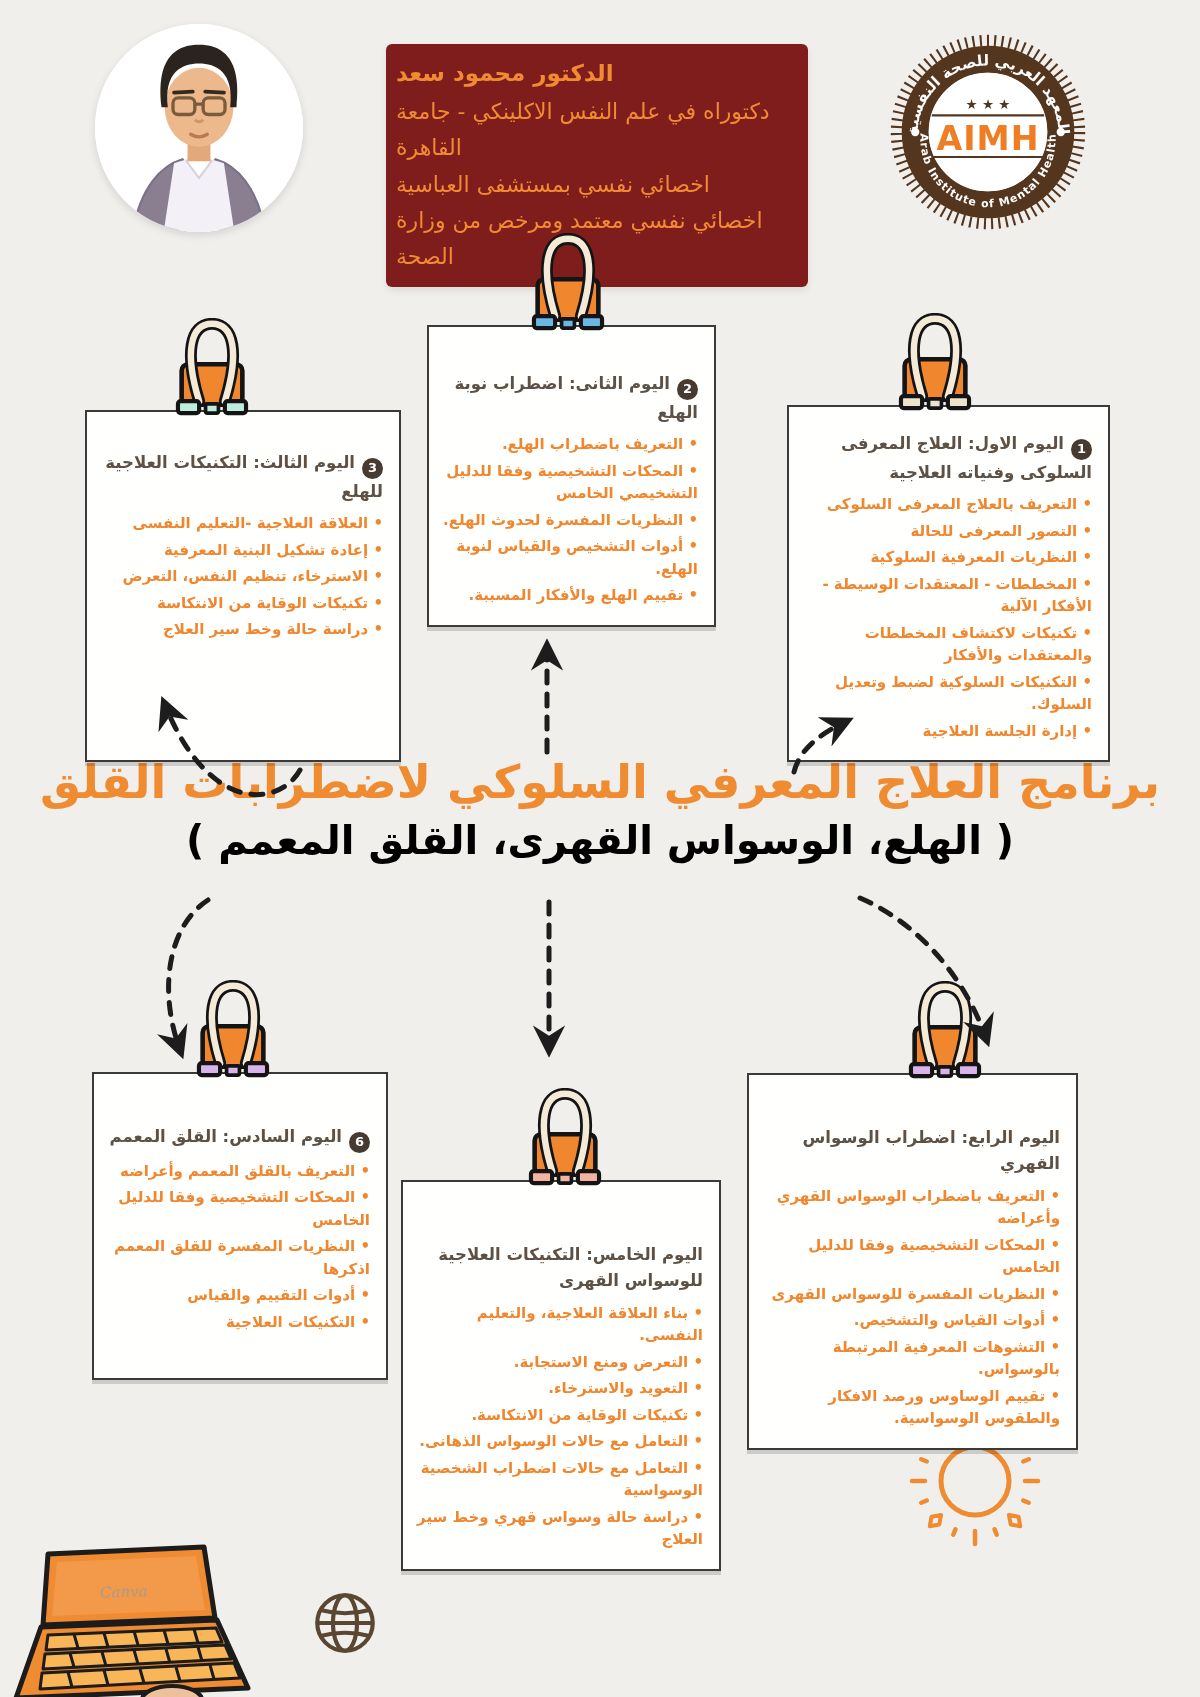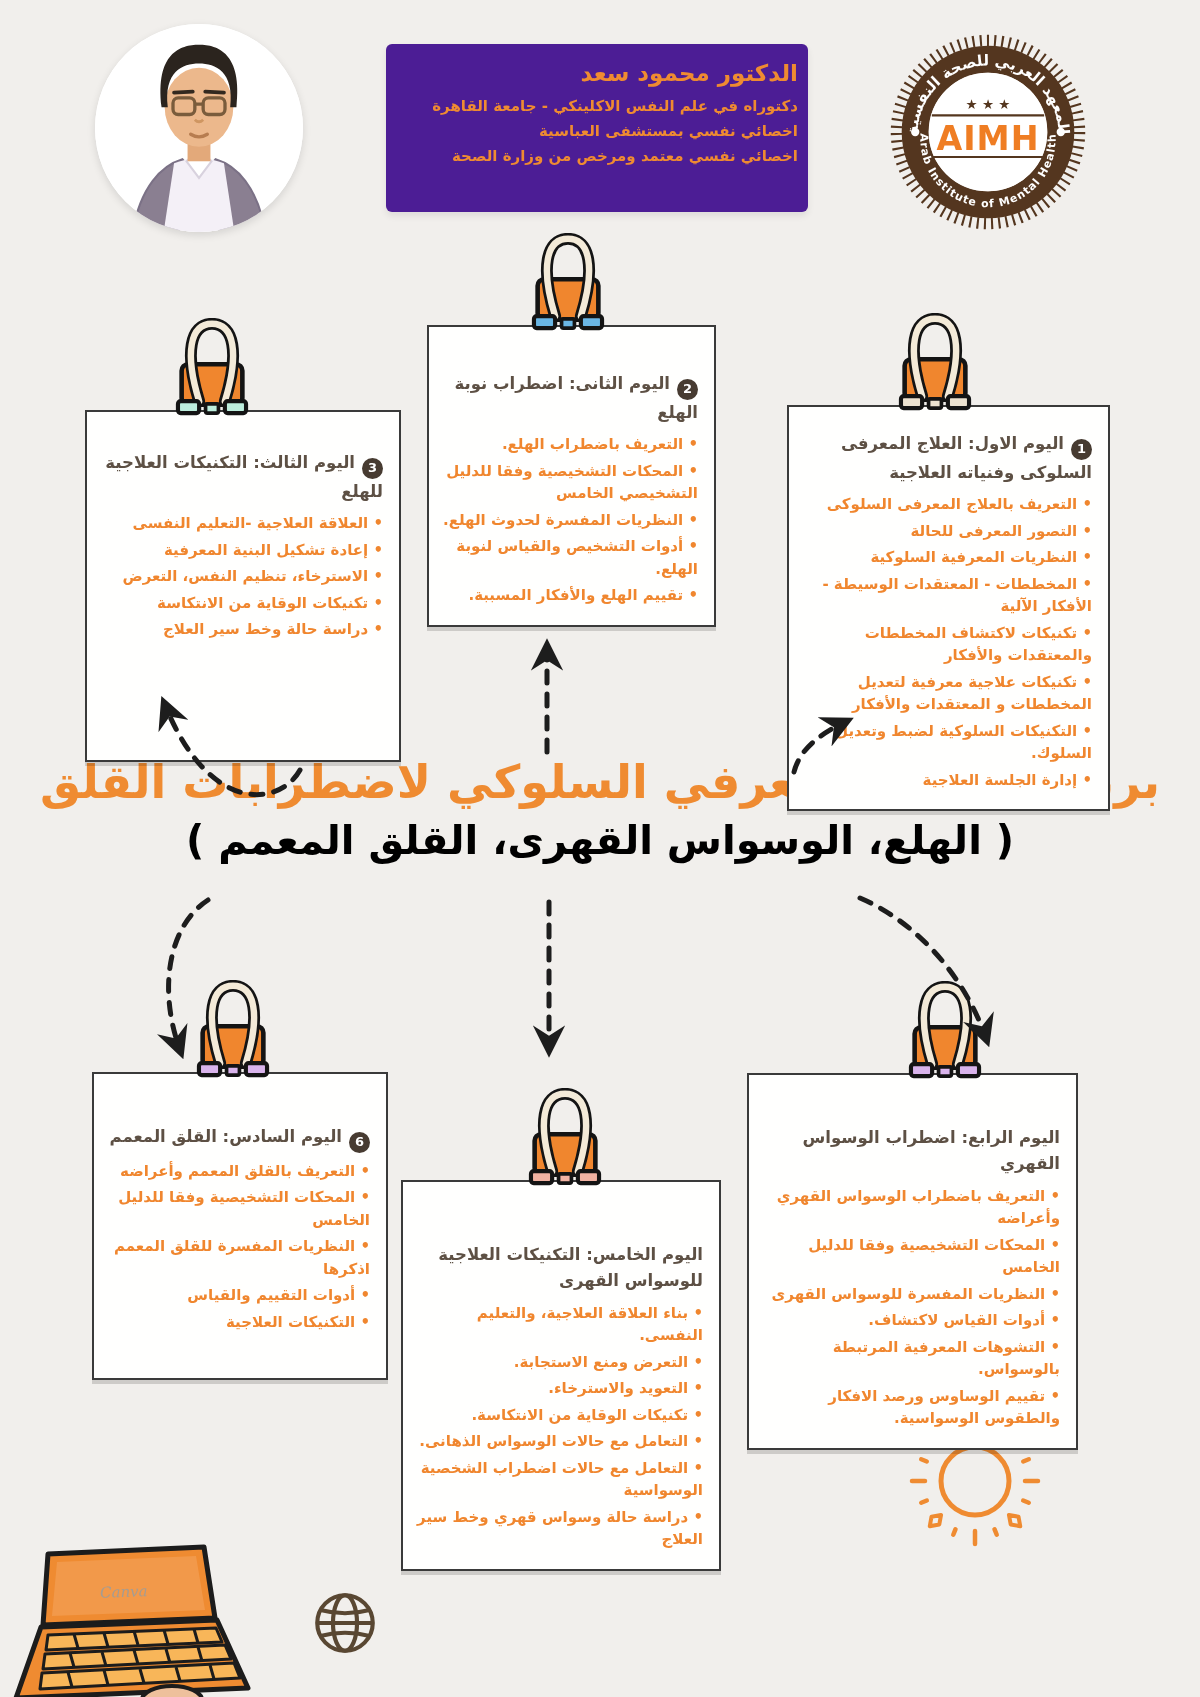--- a/index.html
+++ b/index.html
@@ -11,25 +11,25 @@
   }
   
   .photo{
     position:absolute;left:95px;top:24px;width:208px;height:208px;
     border-radius:50%;background:#ffffff;overflow:hidden;
     box-shadow:0 3px 8px rgba(0,0,0,.12);z-index:2;
   }
   .photo svg{width:100%;height:100%;display:block;}
   .cred{
     position:absolute;left:386px;top:44px;width:422px;min-height:168px;
-    background:#4c1d95;border-radius:6px;text-align:right;direction:rtl;
+    background:#7f1d1d;border-radius:6px;text-align:left;direction:rtl;
     padding:16px 10px 12px;box-shadow:0 4px 7px rgba(0,0,0,.08);z-index:2;
   }
   .cred .name{color:#ef8b31;font-size:23px;font-weight:800;margin-bottom:8px;}
-  .cred .line{color:#ef8b31;font-size:15px;font-weight:700;line-height:1.65;}
+  .cred .line{color:#ef8b31;font-size:22px;font-weight:400;line-height:1.65;}
   .logo{position:absolute;left:884px;top:28px;width:208px;height:208px;z-index:2;}
   
   .clip{position:absolute;width:92px;height:100px;z-index:3;}
   
   .card{
     position:absolute;background:#fffffe;border:2px solid #3a3a3a;
     box-shadow:0 4px 0 rgba(0,0,0,.15);z-index:2;direction:rtl;
     padding:0 16px 14px 12px;
   }
   .card-title{color:#5d5044;font-weight:800;font-size:16.5px;line-height:1.6;}
@@ -178,21 +178,20 @@
   <div class="card" id="card-day1">
     <div class="card-title">
       <span class="badge">1</span><span>اليوم الاول: العلاج المعرفى السلوكى وفنياته العلاجية</span>
     </div>
     <ul>
       <li>التعريف بالعلاج المعرفى السلوكى</li>
       <li>التصور المعرفى للحالة</li>
       <li>النظريات المعرفية السلوكية</li>
       <li>المخططات - المعتقدات الوسيطة - الأفكار الآلية</li>
       <li>تكنيكات لاكتشاف المخططات والمعتقدات والأفكار</li>
-      <li>تكنيكات علاجية معرفية لتعديل المخططات و المعتقدات والأفكار</li>
       <li>التكنيكات السلوكية لضبط وتعديل السلوك.</li>
       <li>إدارة الجلسة العلاجية</li>
     </ul>
   </div>
 
   <div class="main-title">
     <div class="t1">برنامج العلاج المعرفي السلوكي لاضطرابات القلق</div>
     <div class="t2">( الهلع، الوسواس القهرى، القلق المعمم )</div>
   </div>
 
@@ -225,21 +224,21 @@
   </div>
 
   <div class="card" id="card-day4">
     <div class="card-title">
       <span>اليوم الرابع: اضطراب الوسواس القهري</span>
     </div>
     <ul>
       <li>التعريف باضطراب الوسواس القهري وأعراضه</li>
       <li>المحكات التشخيصية وفقا للدليل الخامس</li>
       <li>النظريات المفسرة للوسواس القهرى</li>
-      <li>أدوات القياس لاكتشاف.</li>
+      <li>أدوات القياس والتشخيص.</li>
       <li>التشوهات المعرفية المرتبطة بالوسواس.</li>
       <li>تقييم الوساوس ورصد الافكار والطقوس الوسواسية.</li>
     </ul>
   </div>
 
   <svg class="arrows" width="1200" height="1697" viewBox="0 0 1200 1697">
     <defs>
       <marker id="ah" viewBox="0 0 10 10" markerWidth="6.5" markerHeight="6.5" refX="7" refY="5" orient="auto">
         <path d="M 0 0 L 10 5 L 0 10 L 3.2 5 Z" fill="#1d1d1d"></path>
       </marker>

